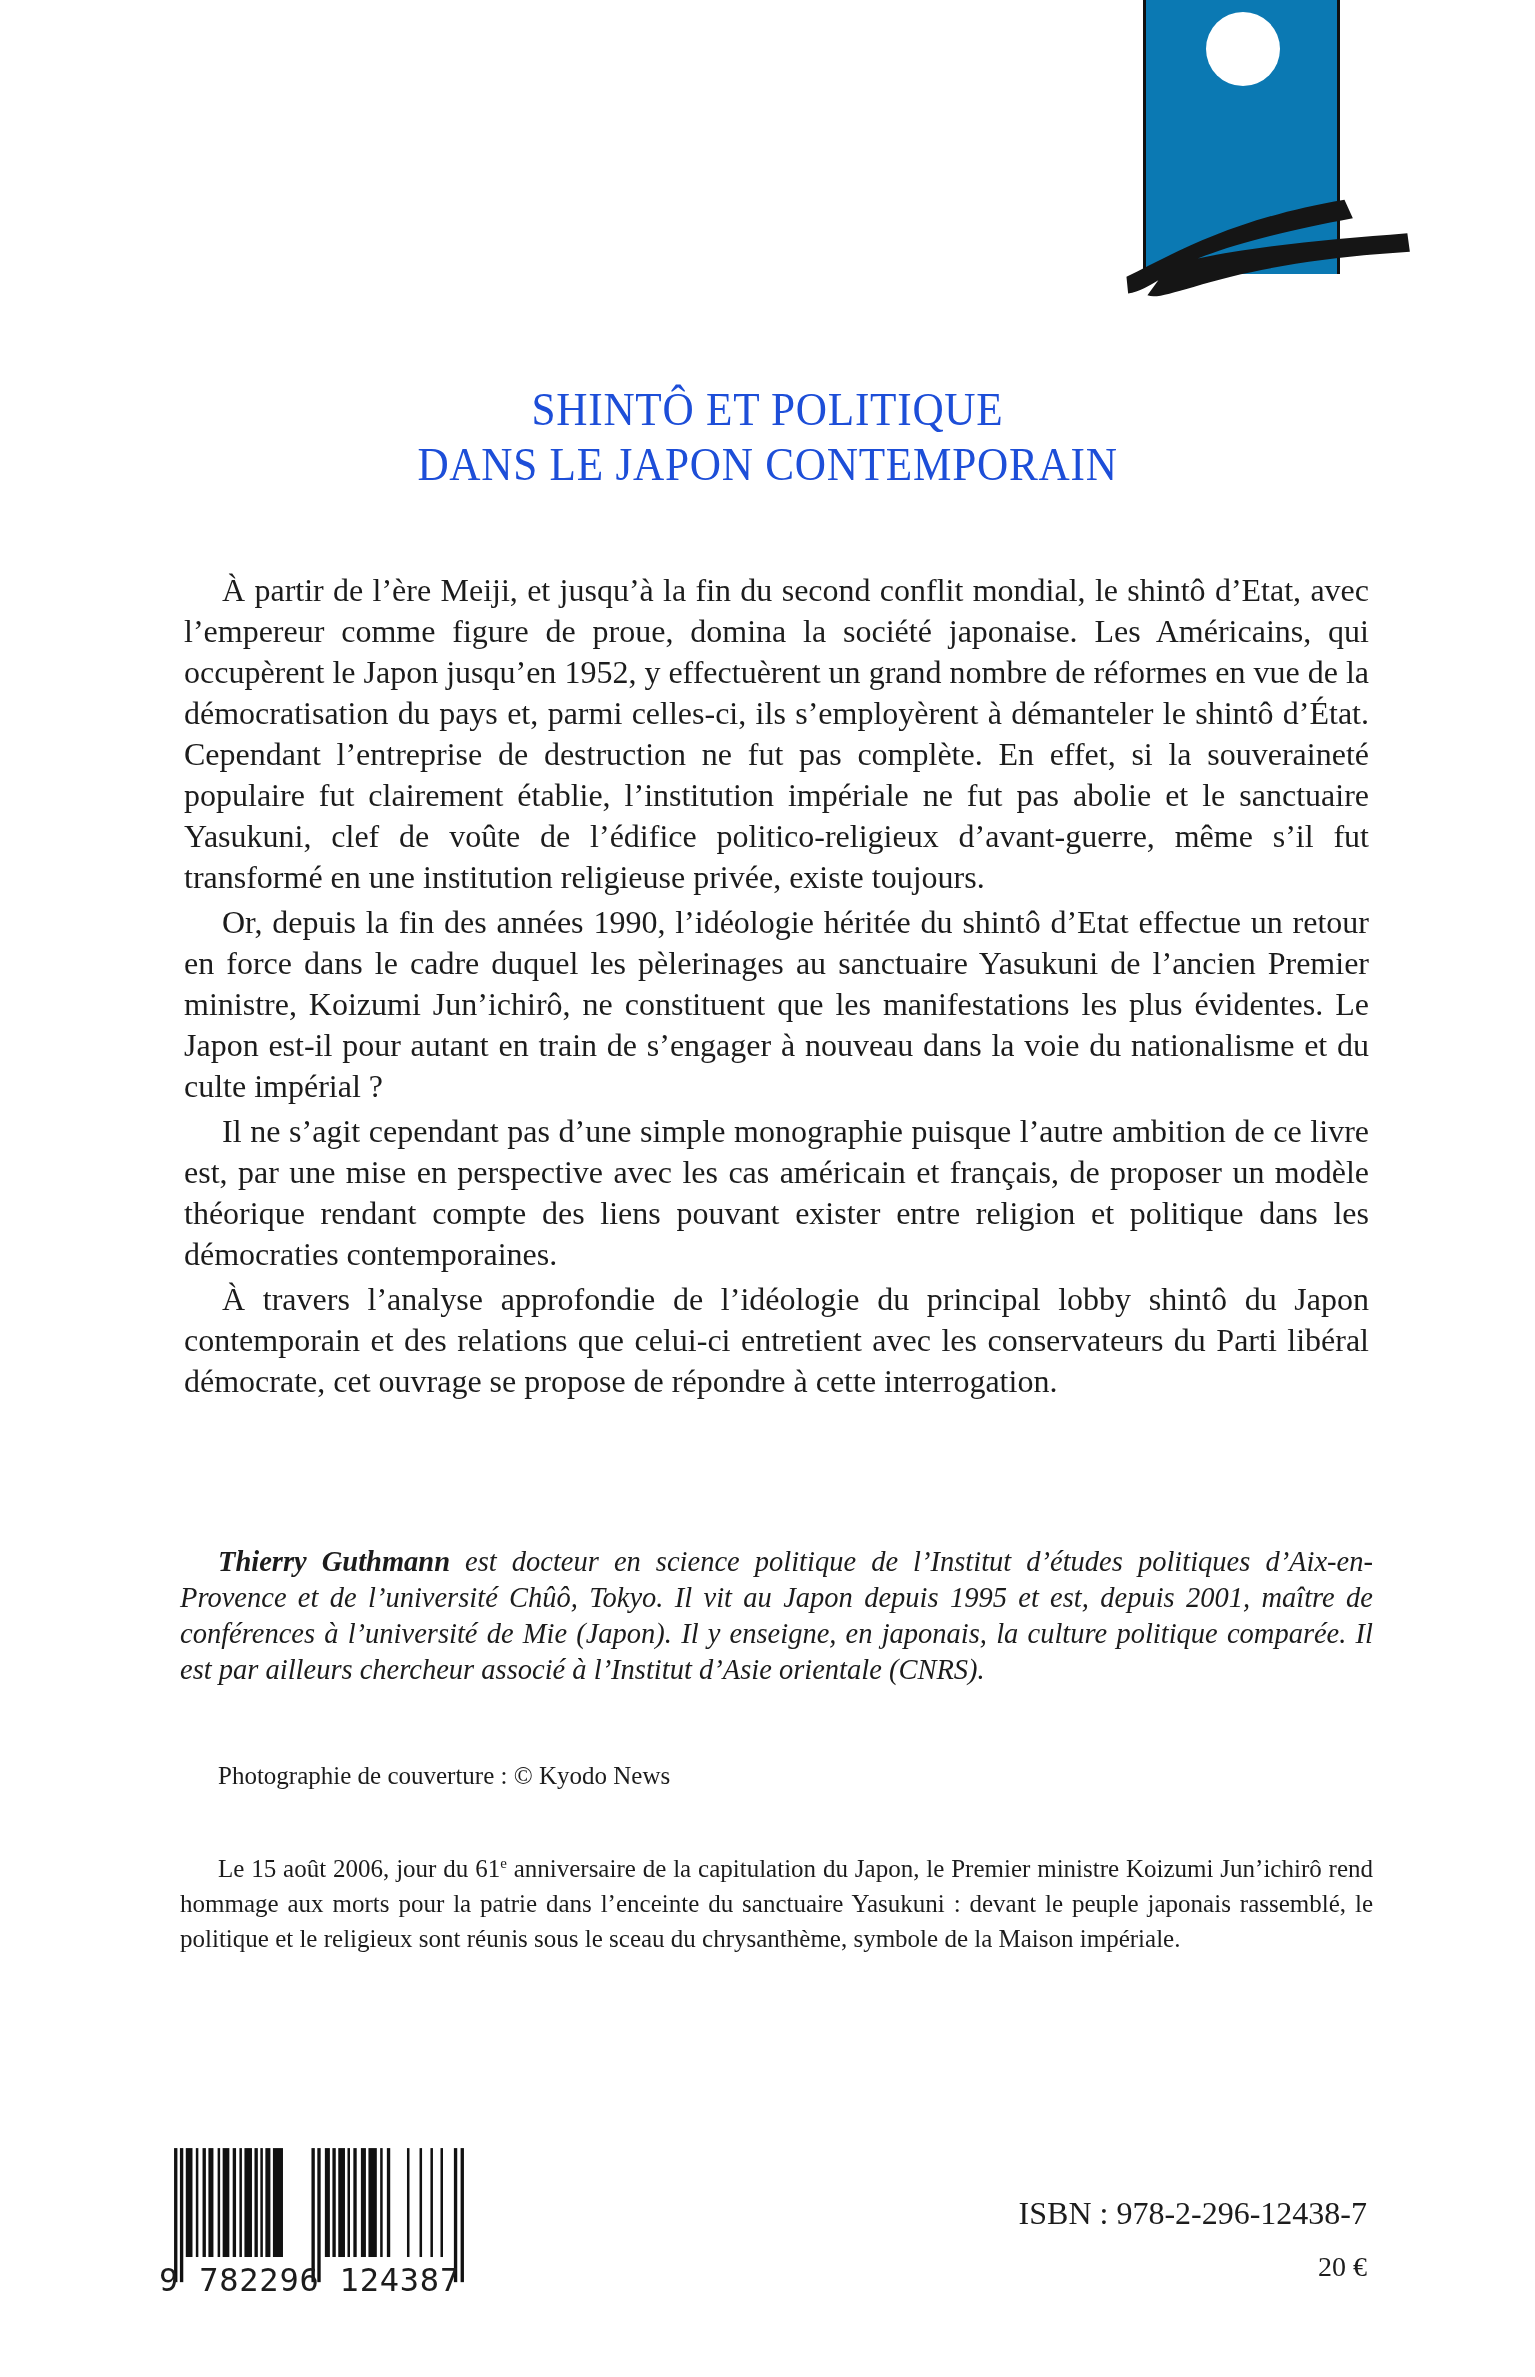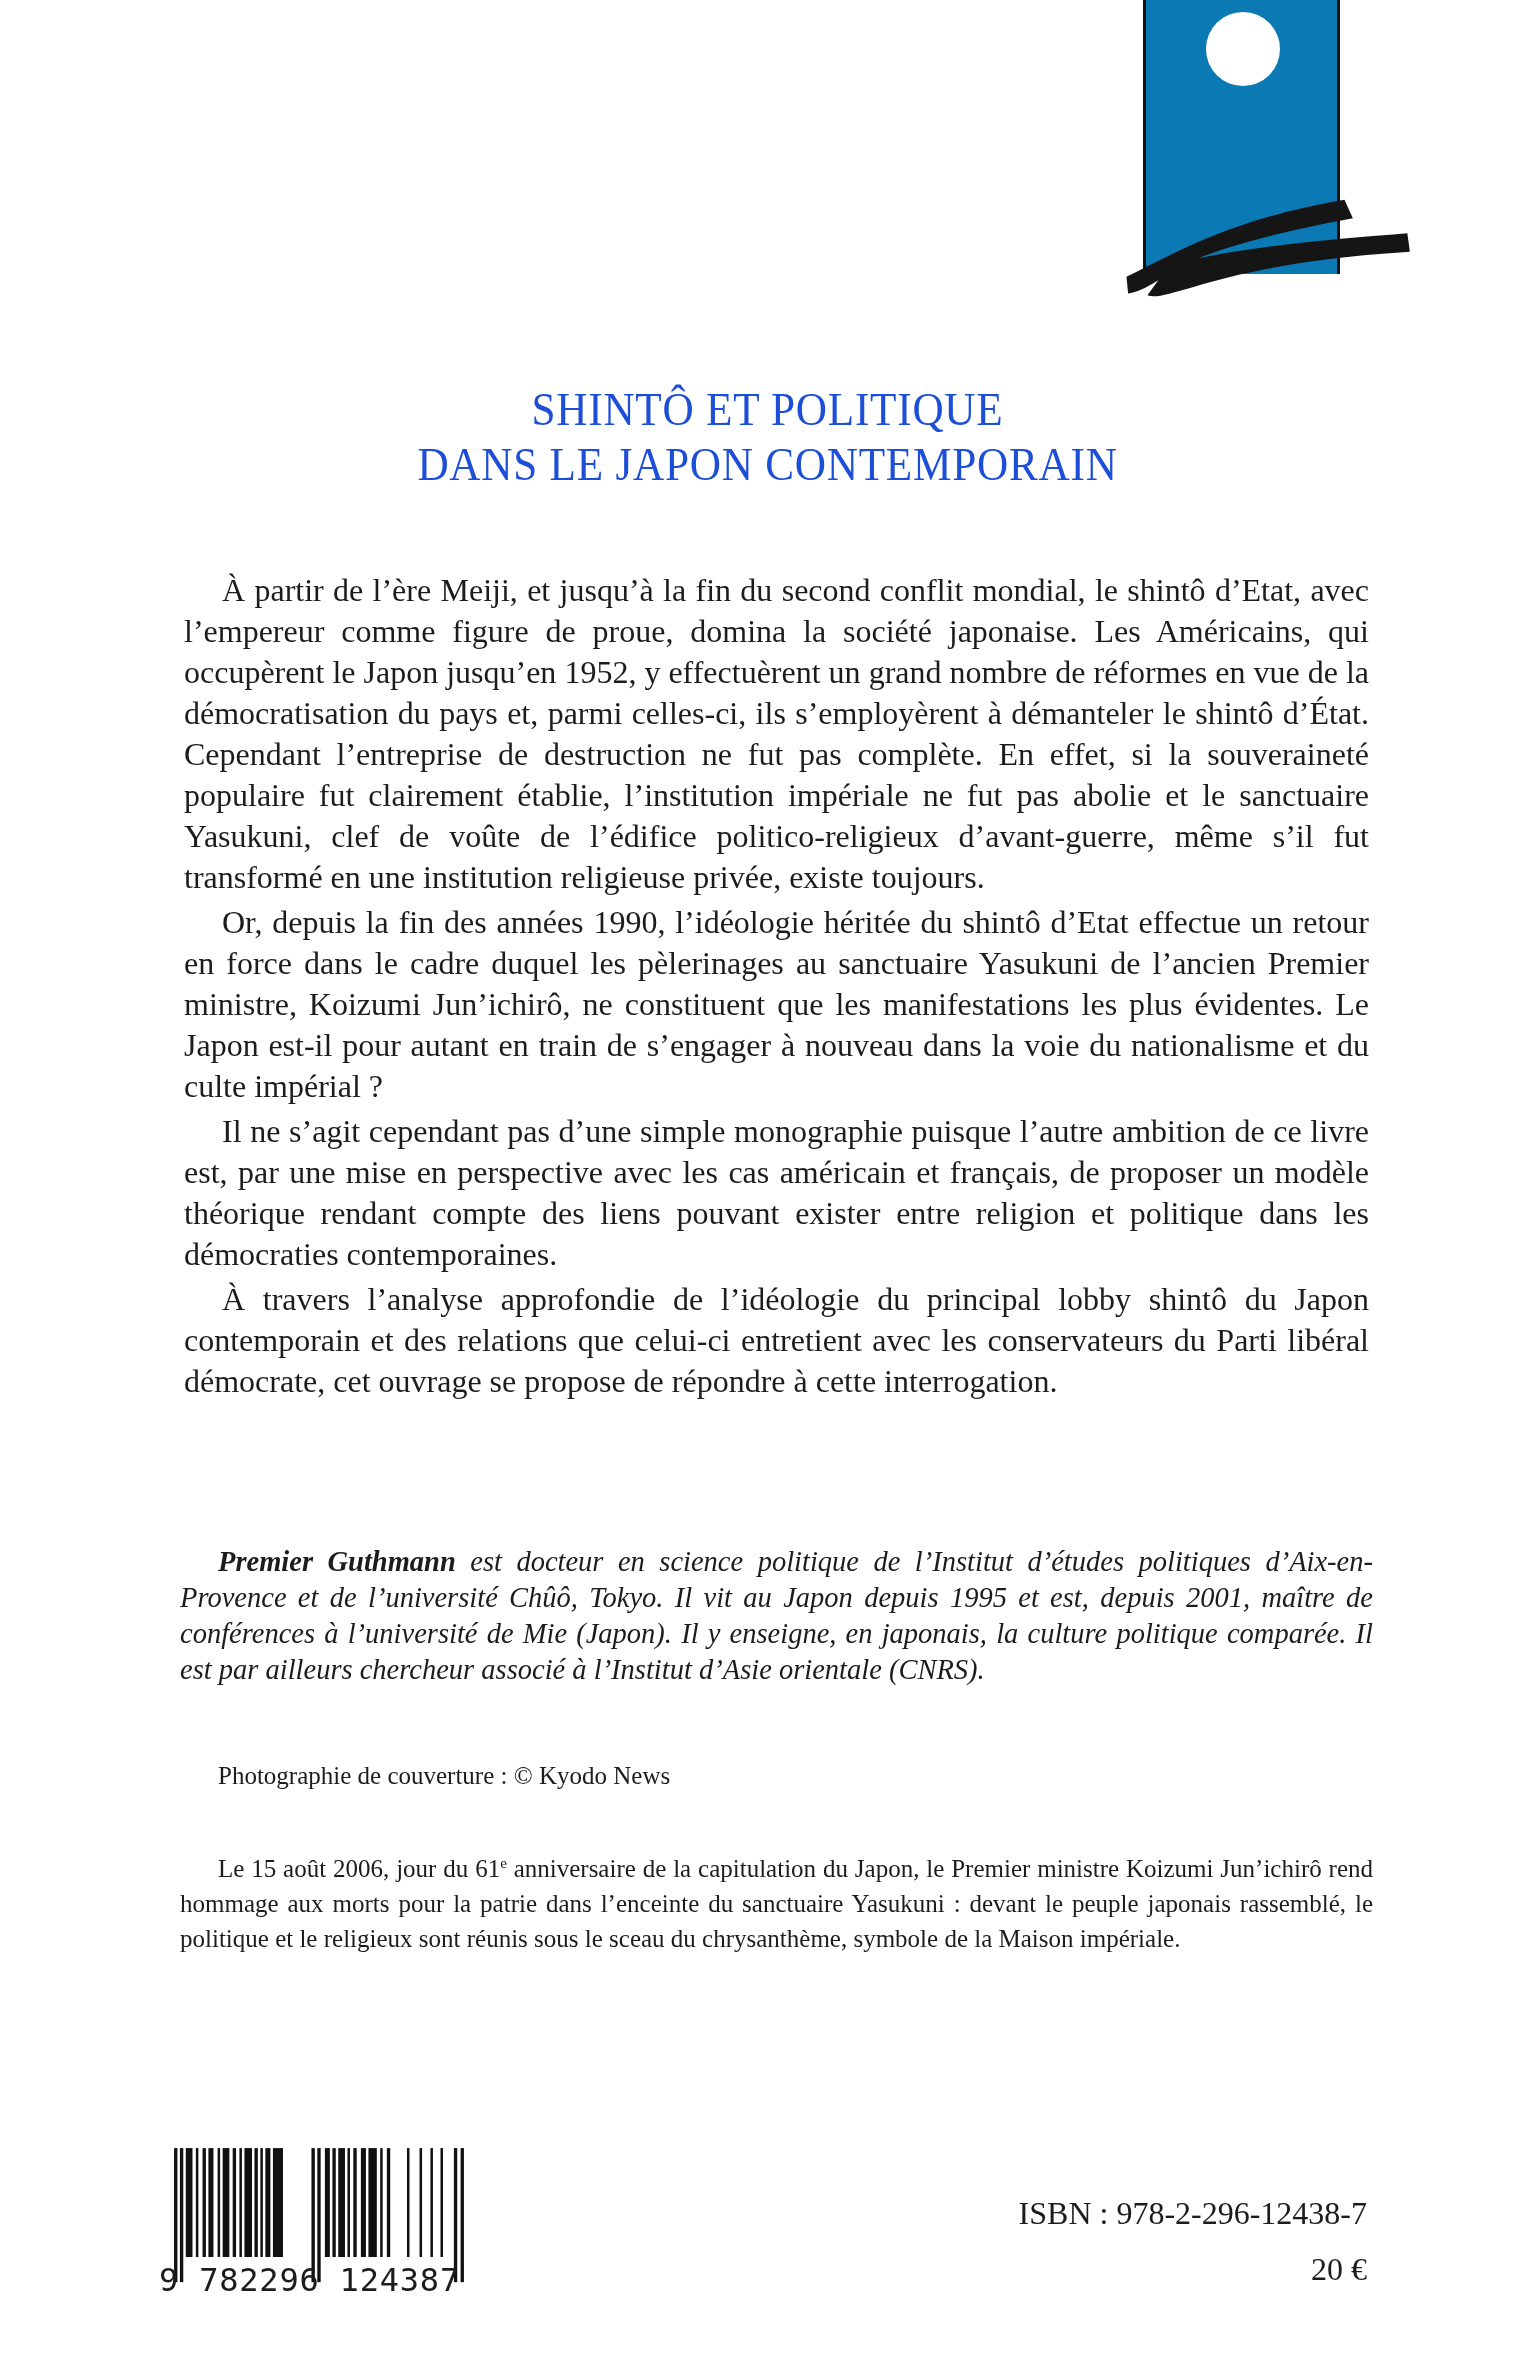--- a/index.html
+++ b/index.html
@@ -43,21 +43,21 @@
              font-size: 25px; line-height: 35px; text-align: justify; }
   .caption p { margin: 0; text-indent: 38px; }
   .caption sup { font-size: 15px; }
 
   
   .barcode { position: absolute; left: 164px; top: 2148px; width: 310px; height: 151px; }
   .barcode-digits { position: absolute; left: 159px; top: 2261px; font-family: "DejaVu Sans Mono", monospace;
                     font-size: 32px; letter-spacing: 0.8px; background: transparent; }
 
   .isbn { position: absolute; right: 168px; top: 2195px; font-size: 32px; }
-  .price { position: absolute; right: 168px; top: 2251px; font-size: 32px; }
+  .price { position: absolute; right: 168px; top: 2251px; font-size: 28px; }
 </style>
 </head>
 <body>
 
 <div class="logo">
   <div class="logo-tab">
     <div class="logo-hole"></div>
   </div>
   <svg class="logo-brush" viewBox="0 0 360 130">
     <path d="M10 100 C 70 70, 140 30, 270 8 L 280 30 C 200 45, 140 60, 95 78 C 170 62, 260 55, 345 48 L 348 70 C 250 76, 160 90, 90 112 C 60 120, 45 126, 35 122 L 48 104 C 38 110, 25 118, 12 120 Z" fill="#151515"></path>
@@ -70,21 +70,21 @@
 </div>
 
 <div class="body-text">
   <p>À partir de l’ère Meiji, et jusqu’à la fin du second conflit mondial, le shintô d’Etat, avec l’empereur comme figure de proue, domina la société japonaise. Les Américains, qui occupèrent le Japon jusqu’en 1952, y effectuèrent un grand nombre de réformes en vue de la démocratisation du pays et, parmi celles-ci, ils s’employèrent à démanteler le shintô d’État. Cependant l’entreprise de destruction ne fut pas complète. En effet, si la souveraineté populaire fut clairement établie, l’institution impériale ne fut pas abolie et le sanctuaire Yasukuni, clef de voûte de l’édifice politico-religieux d’avant-guerre, même s’il fut transformé en une institution religieuse privée, existe toujours.</p>
   <p>Or, depuis la fin des années 1990, l’idéologie héritée du shintô d’Etat effectue un retour en force dans le cadre duquel les pèlerinages au sanctuaire Yasukuni de l’ancien Premier ministre, Koizumi Jun’ichirô, ne constituent que les manifestations les plus évidentes. Le Japon est-il pour autant en train de s’engager à nouveau dans la voie du nationalisme et du culte impérial ?</p>
   <p>Il ne s’agit cependant pas d’une simple monographie puisque l’autre ambition de ce livre est, par une mise en perspective avec les cas américain et français, de proposer un modèle théorique rendant compte des liens pouvant exister entre religion et politique dans les démocraties contemporaines.</p>
   <p>À travers l’analyse approfondie de l’idéologie du principal lobby shintô du Japon contemporain et des relations que celui-ci entretient avec les conservateurs du Parti libéral démocrate, cet ouvrage se propose de répondre à cette interrogation.</p>
 </div>
 
 <div class="bio">
-  <p><b>Premier Guthmann</b><span> est docteur en science politique de l’Institut d’études politiques d’Aix-en-Provence et de l’université Chûô, Tokyo. Il vit au Japon depuis 1995 et est, depuis 2001, maître de conférences à l’université de Mie (Japon). Il y enseigne, en japonais, la culture politique comparée. Il est par ailleurs chercheur associé à l’Institut d’Asie orientale (CNRS).</span></p>
+  <p><b>Thierry Guthmann</b><span> est docteur en science politique de l’Institut d’études politiques d’Aix-en-Provence et de l’université Chûô, Tokyo. Il vit au Japon depuis 1995 et est, depuis 2001, maître de conférences à l’université de Mie (Japon). Il y enseigne, en japonais, la culture politique comparée. Il est par ailleurs chercheur associé à l’Institut d’Asie orientale (CNRS).</span></p>
 </div>
 
 <div class="credit">Photographie de couverture : © Kyodo News</div>
 
 <div class="caption">
   <p><span>Le 15 août 2006, jour du 61</span><sup>e</sup><span> anniversaire de la capitulation du Japon, le Premier ministre Koizumi Jun’ichirô rend hommage aux morts pour la patrie dans l’enceinte du sanctuaire Yasukuni : devant le peuple japonais rassemblé, le politique et le religieux sont réunis sous le sceau du chrysanthème, symbole de la Maison impériale.</span></p>
 </div>
 
 <svg class="barcode" viewBox="0 0 370 180">
   <g fill="#111">

